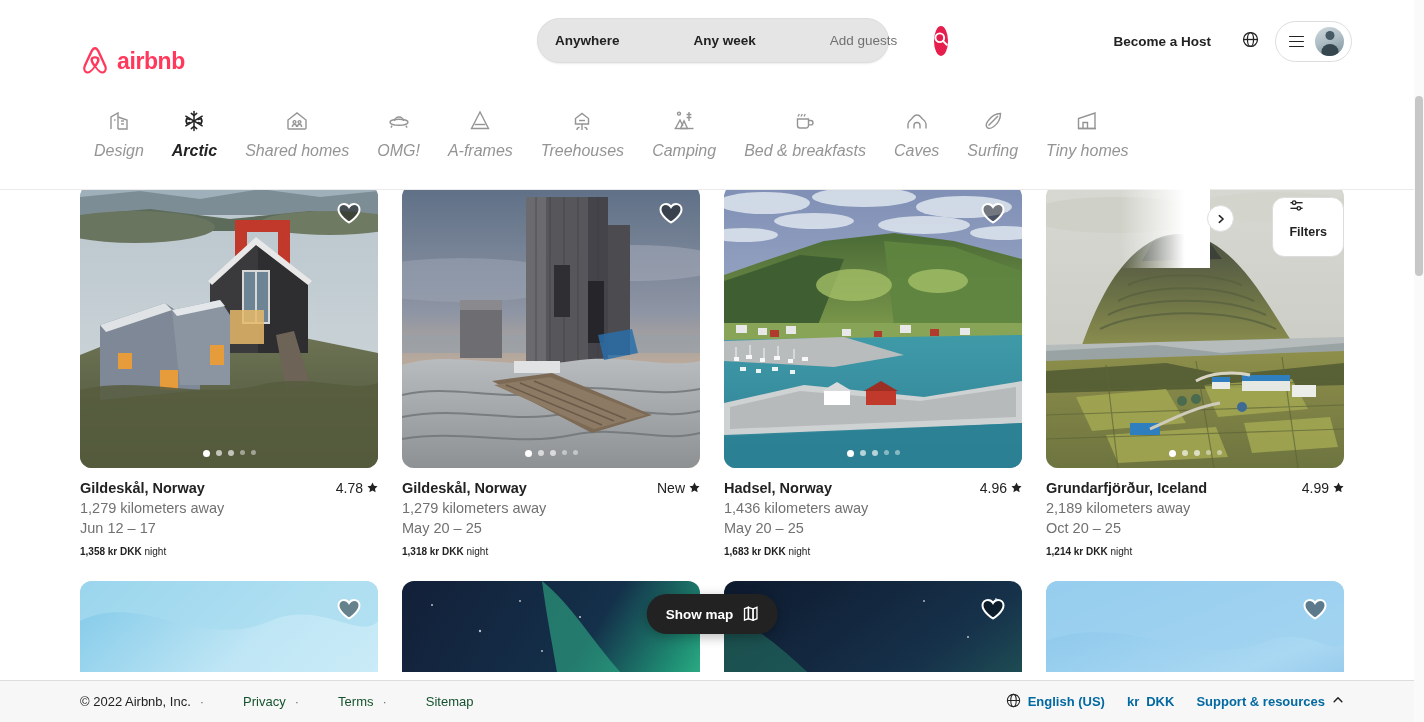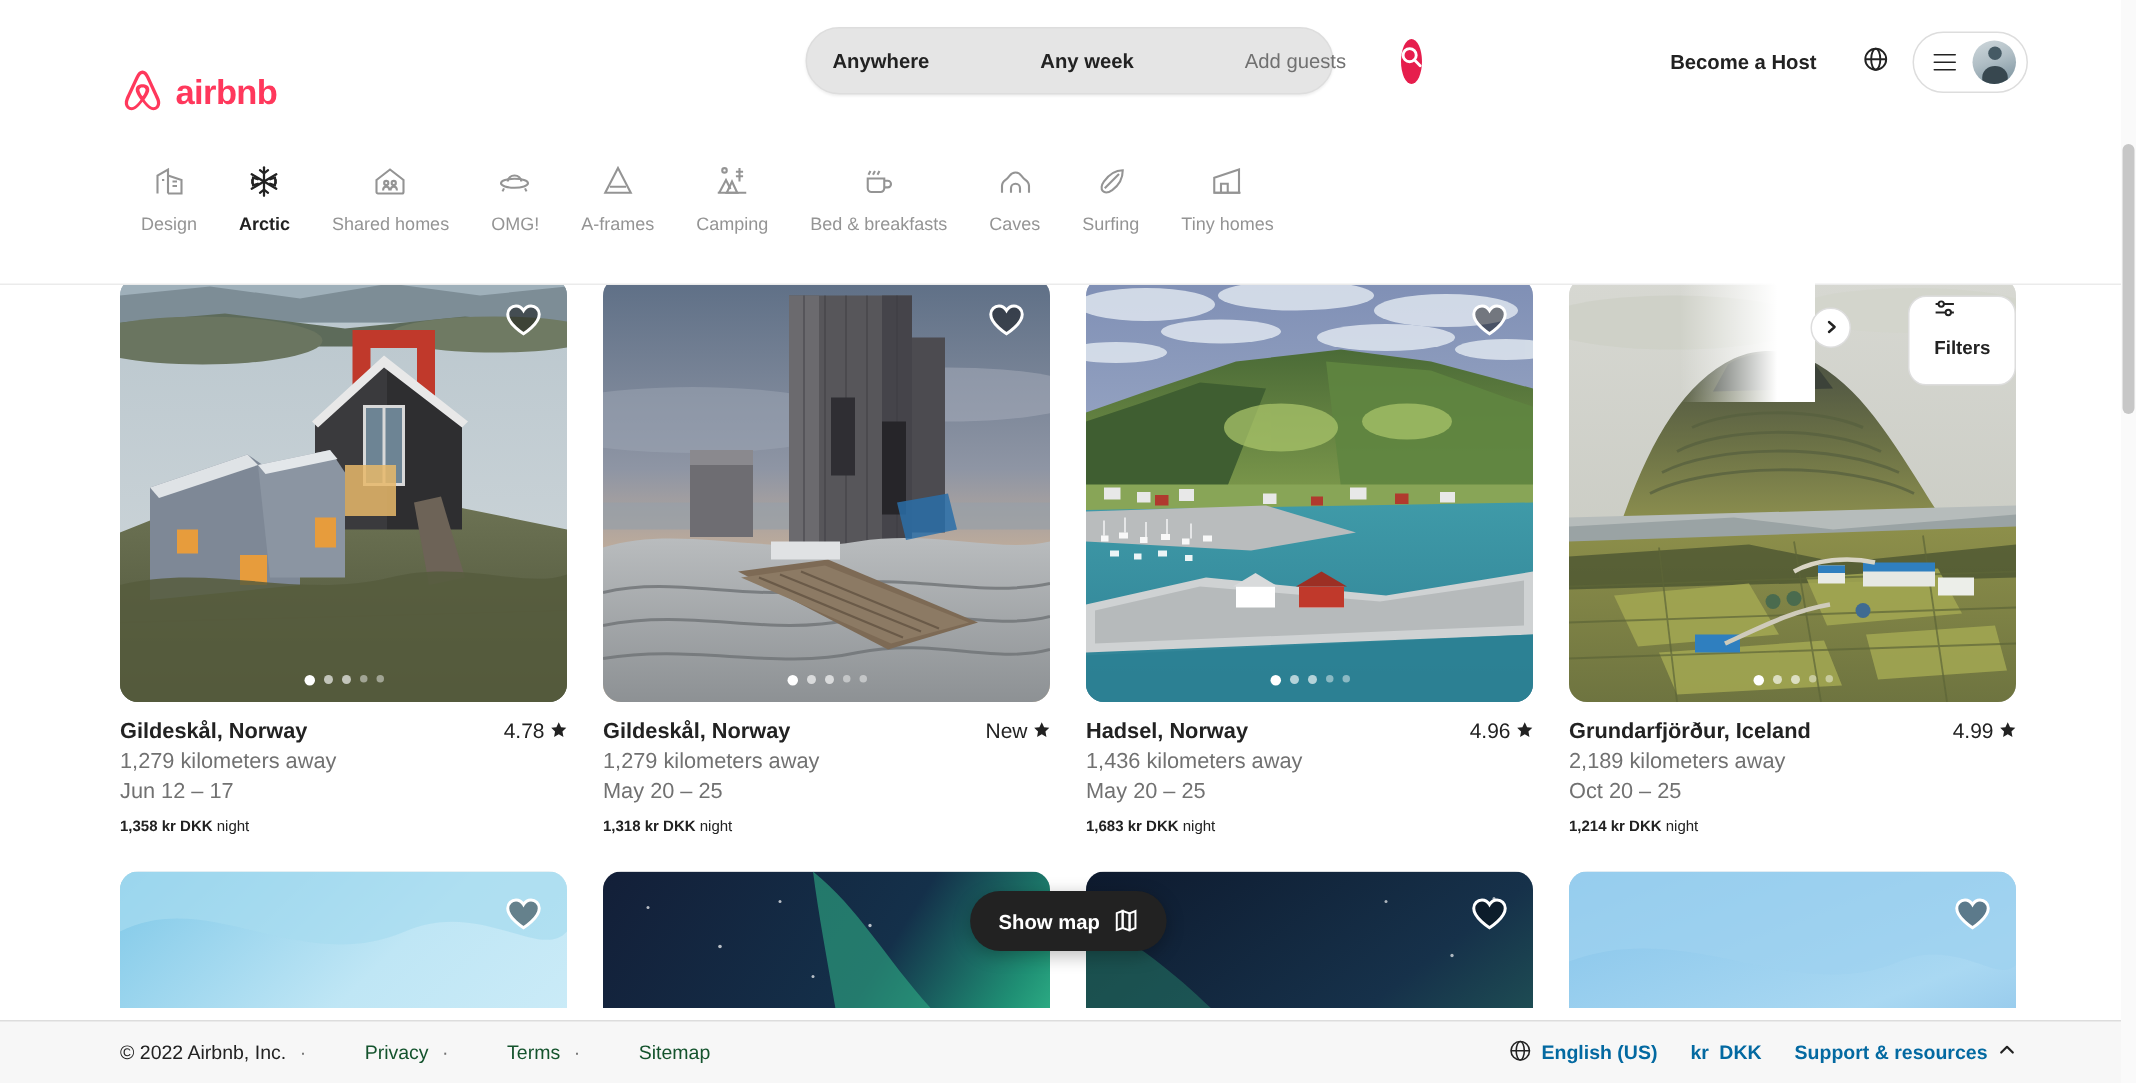--- a/index.html
+++ b/index.html
@@ -80,21 +80,21 @@
   .cats {
     position: absolute; left: 80px; top: 28px; display: flex; gap: 0;
     width: 1130px; overflow: hidden;
   }
   .cat {
     display: flex; flex-direction: column; align-items: center; justify-content: flex-start;
     gap: 8px; min-width: 0; padding: 0 14px; cursor: pointer; opacity: 0.75;
     position: relative; flex: 0 0 auto;
   }
   .cat .cat-icon { height: 26px; display: flex; align-items: center; justify-content: center; }
-  .cat .cat-label { font-size: 12px; color: #717171; white-space: nowrap; }
+  .cat .cat-label { font-size: 16px; color: #717171; white-space: nowrap; font-style: italic; }
   .cat.active { opacity: 1; }
   .cat.active .cat-label { color: #222; font-weight: 700; }
   .cat.active::after {
     content: ""; position: absolute; bottom: -11px; left: 14px; right: 14px;
     height: 2px; background: #222;
   }
   .cats-fade {
     position: absolute; top: 80px; right: 214px; width: 90px; height: 108px;
     background: linear-gradient(to right, rgba(255,255,255,0), #fff 72%);
     z-index: 31; pointer-events: none;
@@ -283,20 +283,31 @@
       <div class="cat">
         <span class="cat-icon">
           <svg width="24" height="24" viewBox="0 0 24 24" fill="none" stroke="#717171" stroke-width="1.4">
             <path d="M12 3L3.5 19.5h17z"></path>
               <line x1="6.6" y1="15.5" x2="17.4" y2="15.5"></line>
           </svg>
         </span>
         <span class="cat-label">A-frames</span>
       </div>
 
+      <div class="cat">
+        <span class="cat-icon">
+          <svg width="24" height="24" viewBox="0 0 24 24" fill="none" stroke="#717171" stroke-width="1.4">
+            <path d="M5.5 9.5L12 4.5l6.5 5v5.5h-13z"></path>
+            <line x1="12" y1="15" x2="12" y2="21"></line>
+            <path d="M9 11.5h6"></path>
+              <path d="M7 21c0-1.6 1.2-2.6 2.6-2.6M17 21c0-1.6-1.2-2.6-2.6-2.6"></path>
+          </svg>
+        </span>
+        <span class="cat-label">Treehouses</span>
+      </div>
 
       <div class="cat">
         <span class="cat-icon">
           <svg width="24" height="24" viewBox="0 0 24 24" fill="none" stroke="#717171" stroke-width="1.4">
             <circle cx="7" cy="4.6" r="1.5"></circle>
             <line x1="17" y1="3" x2="17" y2="12"></line>
             <path d="M14.6 5.5h4.8M14.6 8.5h4.8"></path>
             <path d="M8.5 19.5L12 12l3.5 7.5z"></path>
             <path d="M3.5 19.5L8 11l3 6"></path>
             <line x1="2.5" y1="19.5" x2="21.5" y2="19.5"></line>

